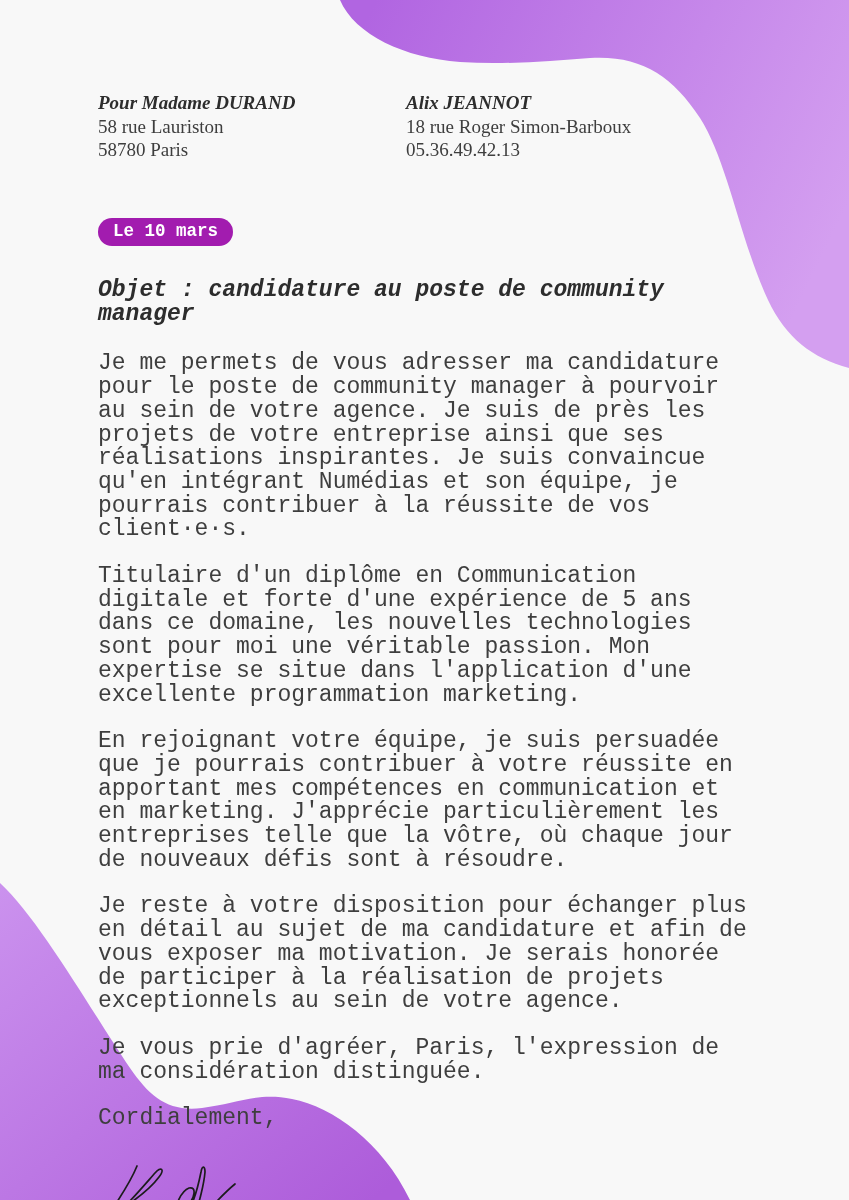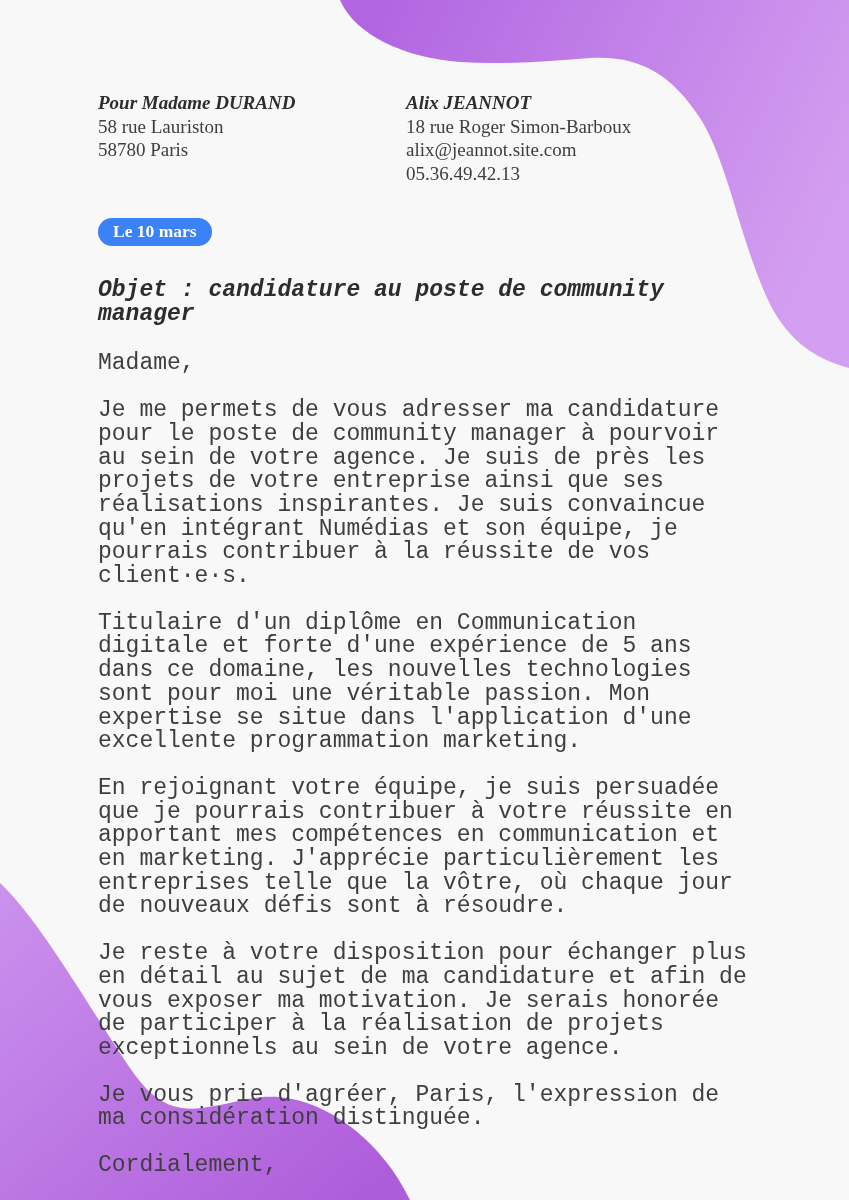--- a/index.html
+++ b/index.html
@@ -123,29 +123,27 @@
 
     <div class="address-block recipient">
       <div class="address-name">Pour Madame DURAND</div>
       <div>58 rue Lauriston</div>
       <div>58780 Paris</div>
     </div>
 
     <div class="address-block sender">
       <div class="address-name">Alix JEANNOT</div>
       <div>18 rue Roger Simon-Barboux</div>
-      <div>alix@jeannot.site.com</div>
       <div>05.36.49.42.13</div>
     </div>
 
-    <span class="date-badge" id="dateBadge" style="background: #3b82f6;">Le 10 mars</span>
+    <span class="date-badge" id="dateBadge" style="background: #a21caf; font-family: Liberation Mono, monospace;">Le 10 mars</span>
 
     <div class="letter-body">
       <p class="subject-line">Objet : candidature au poste de community manager</p>
-      <p class="para">Madame,</p>
       <p class="para">Je me permets de vous adresser ma candidature pour le poste de community manager à pourvoir au sein de votre agence. Je suis de près les projets de votre entreprise ainsi que ses réalisations inspirantes. Je suis convaincue qu'en intégrant Numédias et son équipe, je pourrais contribuer à la réussite de vos client·e·s.</p>
       <p class="para">Titulaire d'un diplôme en Communication digitale et forte d'une expérience de 5 ans dans ce domaine, les nouvelles technologies sont pour moi une véritable passion. Mon expertise se situe dans l'application d'une excellente programmation marketing.</p>
       <p class="para">En rejoignant votre équipe, je suis persuadée que je pourrais contribuer à votre réussite en apportant mes compétences en communication et en marketing. J'apprécie particulièrement les entreprises telle que la vôtre, où chaque jour de nouveaux défis sont à résoudre.</p>
       <p class="para">Je reste à votre disposition pour échanger plus en détail au sujet de ma candidature et afin de vous exposer ma motivation. Je serais honorée de participer à la réalisation de projets exceptionnels au sein de votre agence.</p>
       <p class="para">Je vous prie d'agréer, Paris, l'expression de ma considération distinguée.</p>
       <p class="para">Cordialement,</p>
 
       
       <svg class="signature-wrap" viewBox="0 0 150 75" aria-hidden="true">
         <path d="M 42 10

